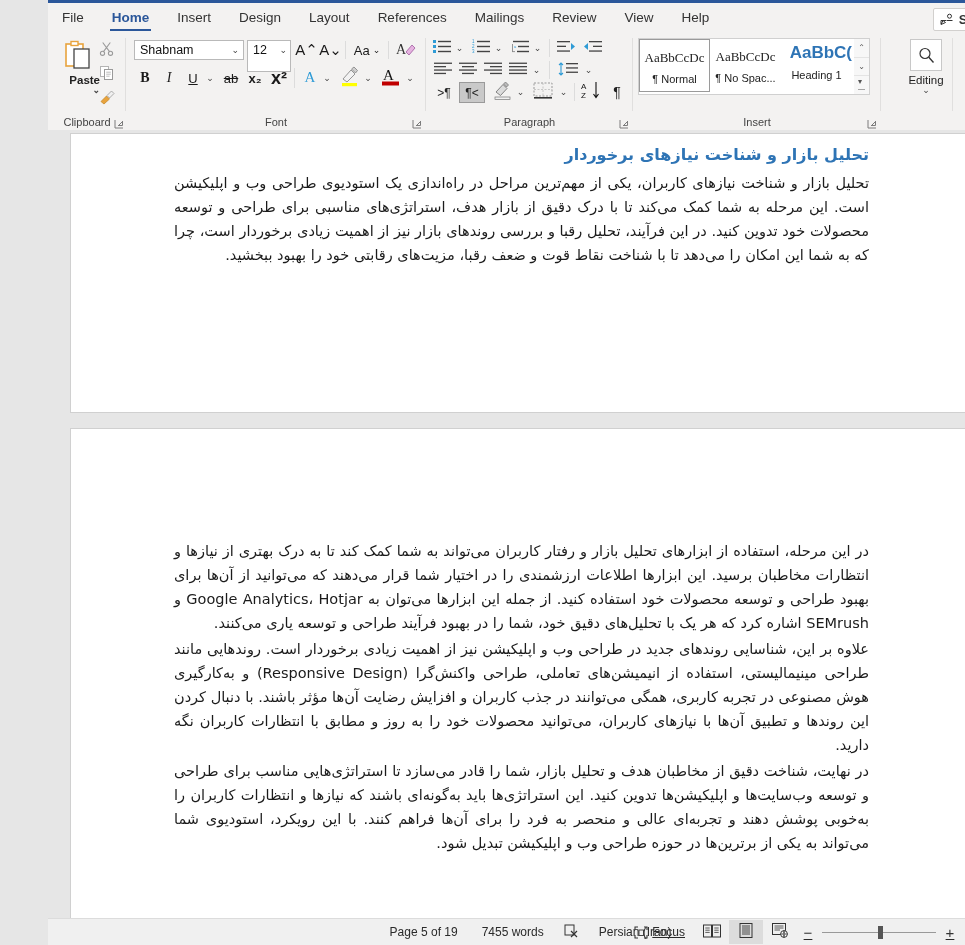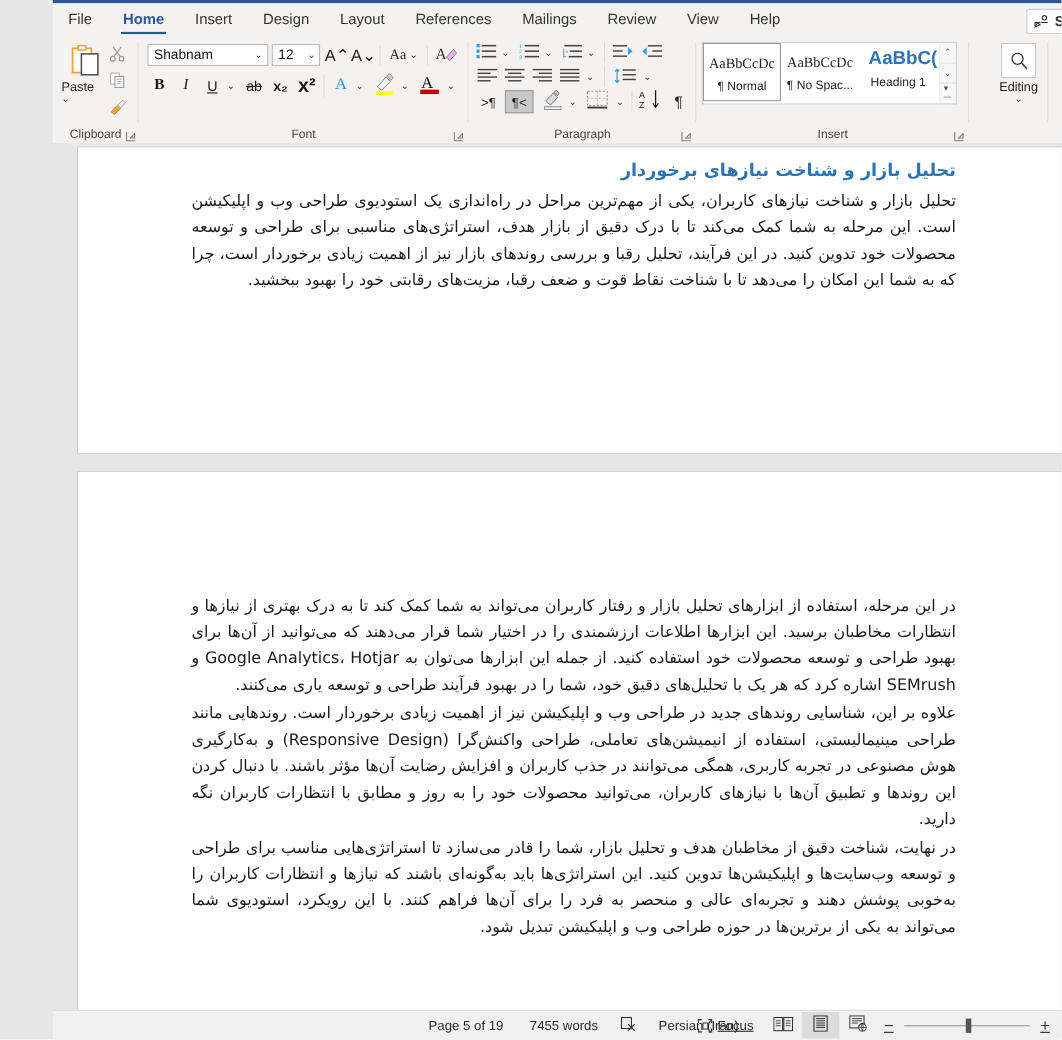--- a/index.html
+++ b/index.html
@@ -27,33 +27,33 @@
 
   
   .ribbon{position:absolute;left:0;top:33px;width:965px;height:97px;background:#f3f2f1;border-bottom:1px solid #d6d6d6;}
   .grp{position:absolute;top:0;height:97px;}
   .grp .glabel{position:absolute;bottom:2px;left:0;width:100%;text-align:center;font-size:11px;color:#444;}
   .grp .gsep{position:absolute;right:0;top:5px;bottom:19px;width:1px;background:#e0dfde;}
   .dlg{position:absolute;bottom:2px;right:4px;width:10px;height:10px;opacity:.75;}
 
   
   .g-clip{left:0;width:78px;}
-  .paste-btn{position:absolute;left:8px;top:4px;width:44px;text-align:left;cursor:default;}
+  .paste-btn{position:absolute;left:8px;top:4px;width:44px;text-align:right;cursor:default;font-weight:bold;}
   .paste-icon{width:34px;height:34px;margin:2px auto 0;position:relative;}
   .paste-lbl{font-size:11.5px;color:#222;margin-top:1px;}
   .paste-chev{font-size:9px;color:#444;line-height:8px;}
   .clip-mini{position:absolute;left:46px;top:5px;width:28px;}
   .cmini{width:26px;height:24px;display:flex;align-items:center;justify-content:center;}
 
   
   .g-font{left:78px;width:300px;}
   .fontbox{position:absolute;left:8px;top:7px;width:110px;height:20px;border:1px solid #b9b9b9;background:#fff;
     font-size:12.5px;line-height:19px;padding-left:5px;box-sizing:border-box;color:#111;}
   .fontbox .cv{position:absolute;right:4px;top:0;font-size:9px;color:#444;}
-  .sizebox{position:absolute;left:121px;top:7px;width:44px;height:20px;border:1px solid #b9b9b9;background:#fff;
+  .sizebox{position:absolute;left:121px;top:7px;width:44px;height:32px;border:1px solid #b9b9b9;background:#fff;
     font-size:12.5px;line-height:19px;padding-left:5px;box-sizing:border-box;color:#111;}
   .sizebox .cv{position:absolute;right:3px;top:0;font-size:9px;color:#444;}
   .ico{position:absolute;display:flex;align-items:center;justify-content:center;cursor:default;}
   .ico.b{font-weight:bold;}
   .vsep{position:absolute;width:1px;background:#dcdcdc;}
 
   
   .g-para{left:378px;width:207px;}
   .pico{position:absolute;display:flex;align-items:center;justify-content:center;cursor:default;}
   .pico.sel{background:#c9c9c9;border:1px solid #9a9a9a;box-sizing:border-box;}
@@ -203,21 +203,21 @@
         <span>12</span>
         <span class="cv">⌄</span>
       </div>
       <div class="ico" style="left:169px;top:7px;width:23px;height:20px;font-size:15px;">
         <span>A⌃</span>
       </div>
       <div class="ico" style="left:193px;top:7px;width:23px;height:20px;font-size:15px;">
         <span>A⌄</span>
       </div>
       <div class="vsep" style="left:219px;top:8px;height:18px;"></div>
-      <div class="ico" style="left:224px;top:7px;width:34px;height:20px;font-size:13px;font-family:Liberation Serif, serif;">
+      <div class="ico" style="left:224px;top:7px;width:34px;height:20px;font-size:13px;">
         <span>Aa</span>
         <span style="font-size:9px;margin-left:3px;">⌄</span>
       </div>
       <div class="vsep" style="left:262px;top:8px;height:18px;"></div>
       <div class="ico" style="left:268px;top:6px;width:24px;height:22px;">
         <span>
           <svg width="20" height="18" viewBox="0 0 20 18">
             <text x="0" y="14" font-size="14" font-family="Liberation Serif, serif" fill="#333">A</text>
             <path d="M10 12 L16 5 L19 8 L13 15 Z" fill="#e6b3e0" stroke="#a05ba0" stroke-width=".8"></path>
           </svg>

